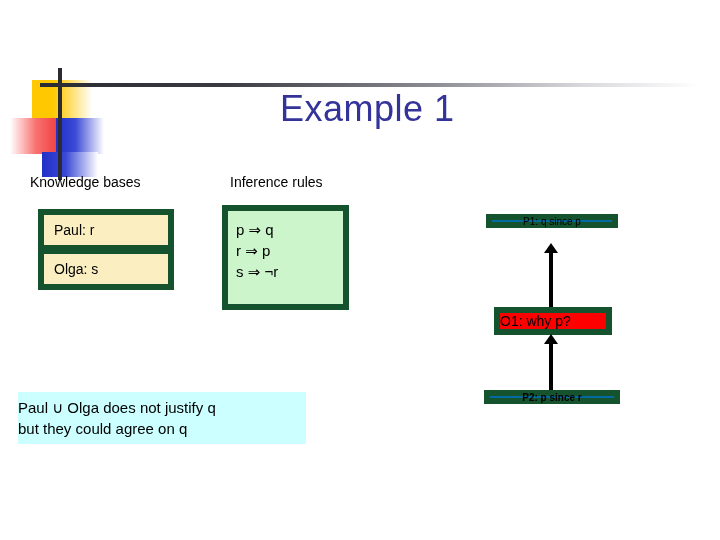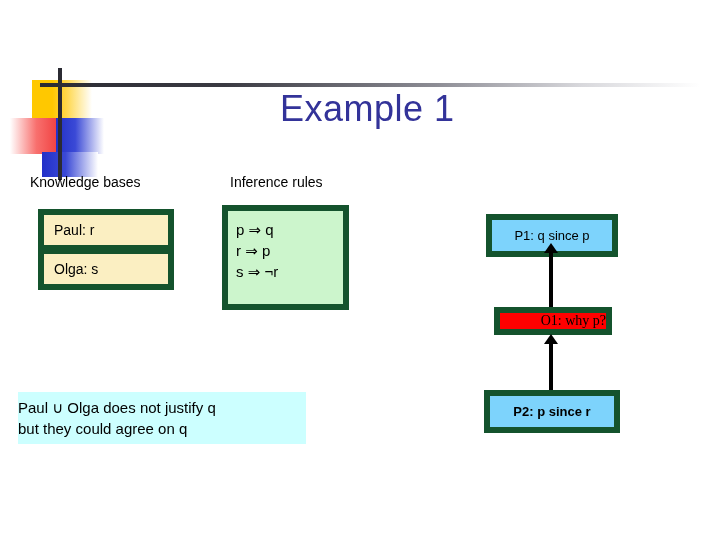--- a/index.html
+++ b/index.html
@@ -120,41 +120,40 @@
     width: 127px;
     height: 105px;
     background: #CCF5CC;
     padding: 8px 0 0 8px;
     line-height: 21px;
     font-size: 15px;
   }
   #ir-box .rule { white-space: nowrap; }
 
   .arg-box {
-    background: #7dd3fc;
-    height: 43px;
+    background: #0369a1;
+    height: 14px;
     display: flex;
     align-items: center;
     justify-content: center;
-    font-size: 13px;
+    font-size: 10px;
   }
   #p1-box { left: 486px; top: 214px; width: 132px; }
   #p2-box { left: 484px; top: 390px; width: 136px; font-weight: bold; }
 
   #o1-box {
     left: 494px;
     top: 307px;
     width: 118px;
     height: 28px;
     background: #FF0000;
     display: flex;
     align-items: center;
-    justify-content: flex-end;
+    justify-content: flex-start;
     font-size: 14px;
-    font-family: Liberation Serif, serif;
   }
 
   #conc-box {
     left: 18px;
     top: 392px;
     width: 288px;
     height: 52px;
     background: #CCFFFF;
     border: none;
     display: flex;

